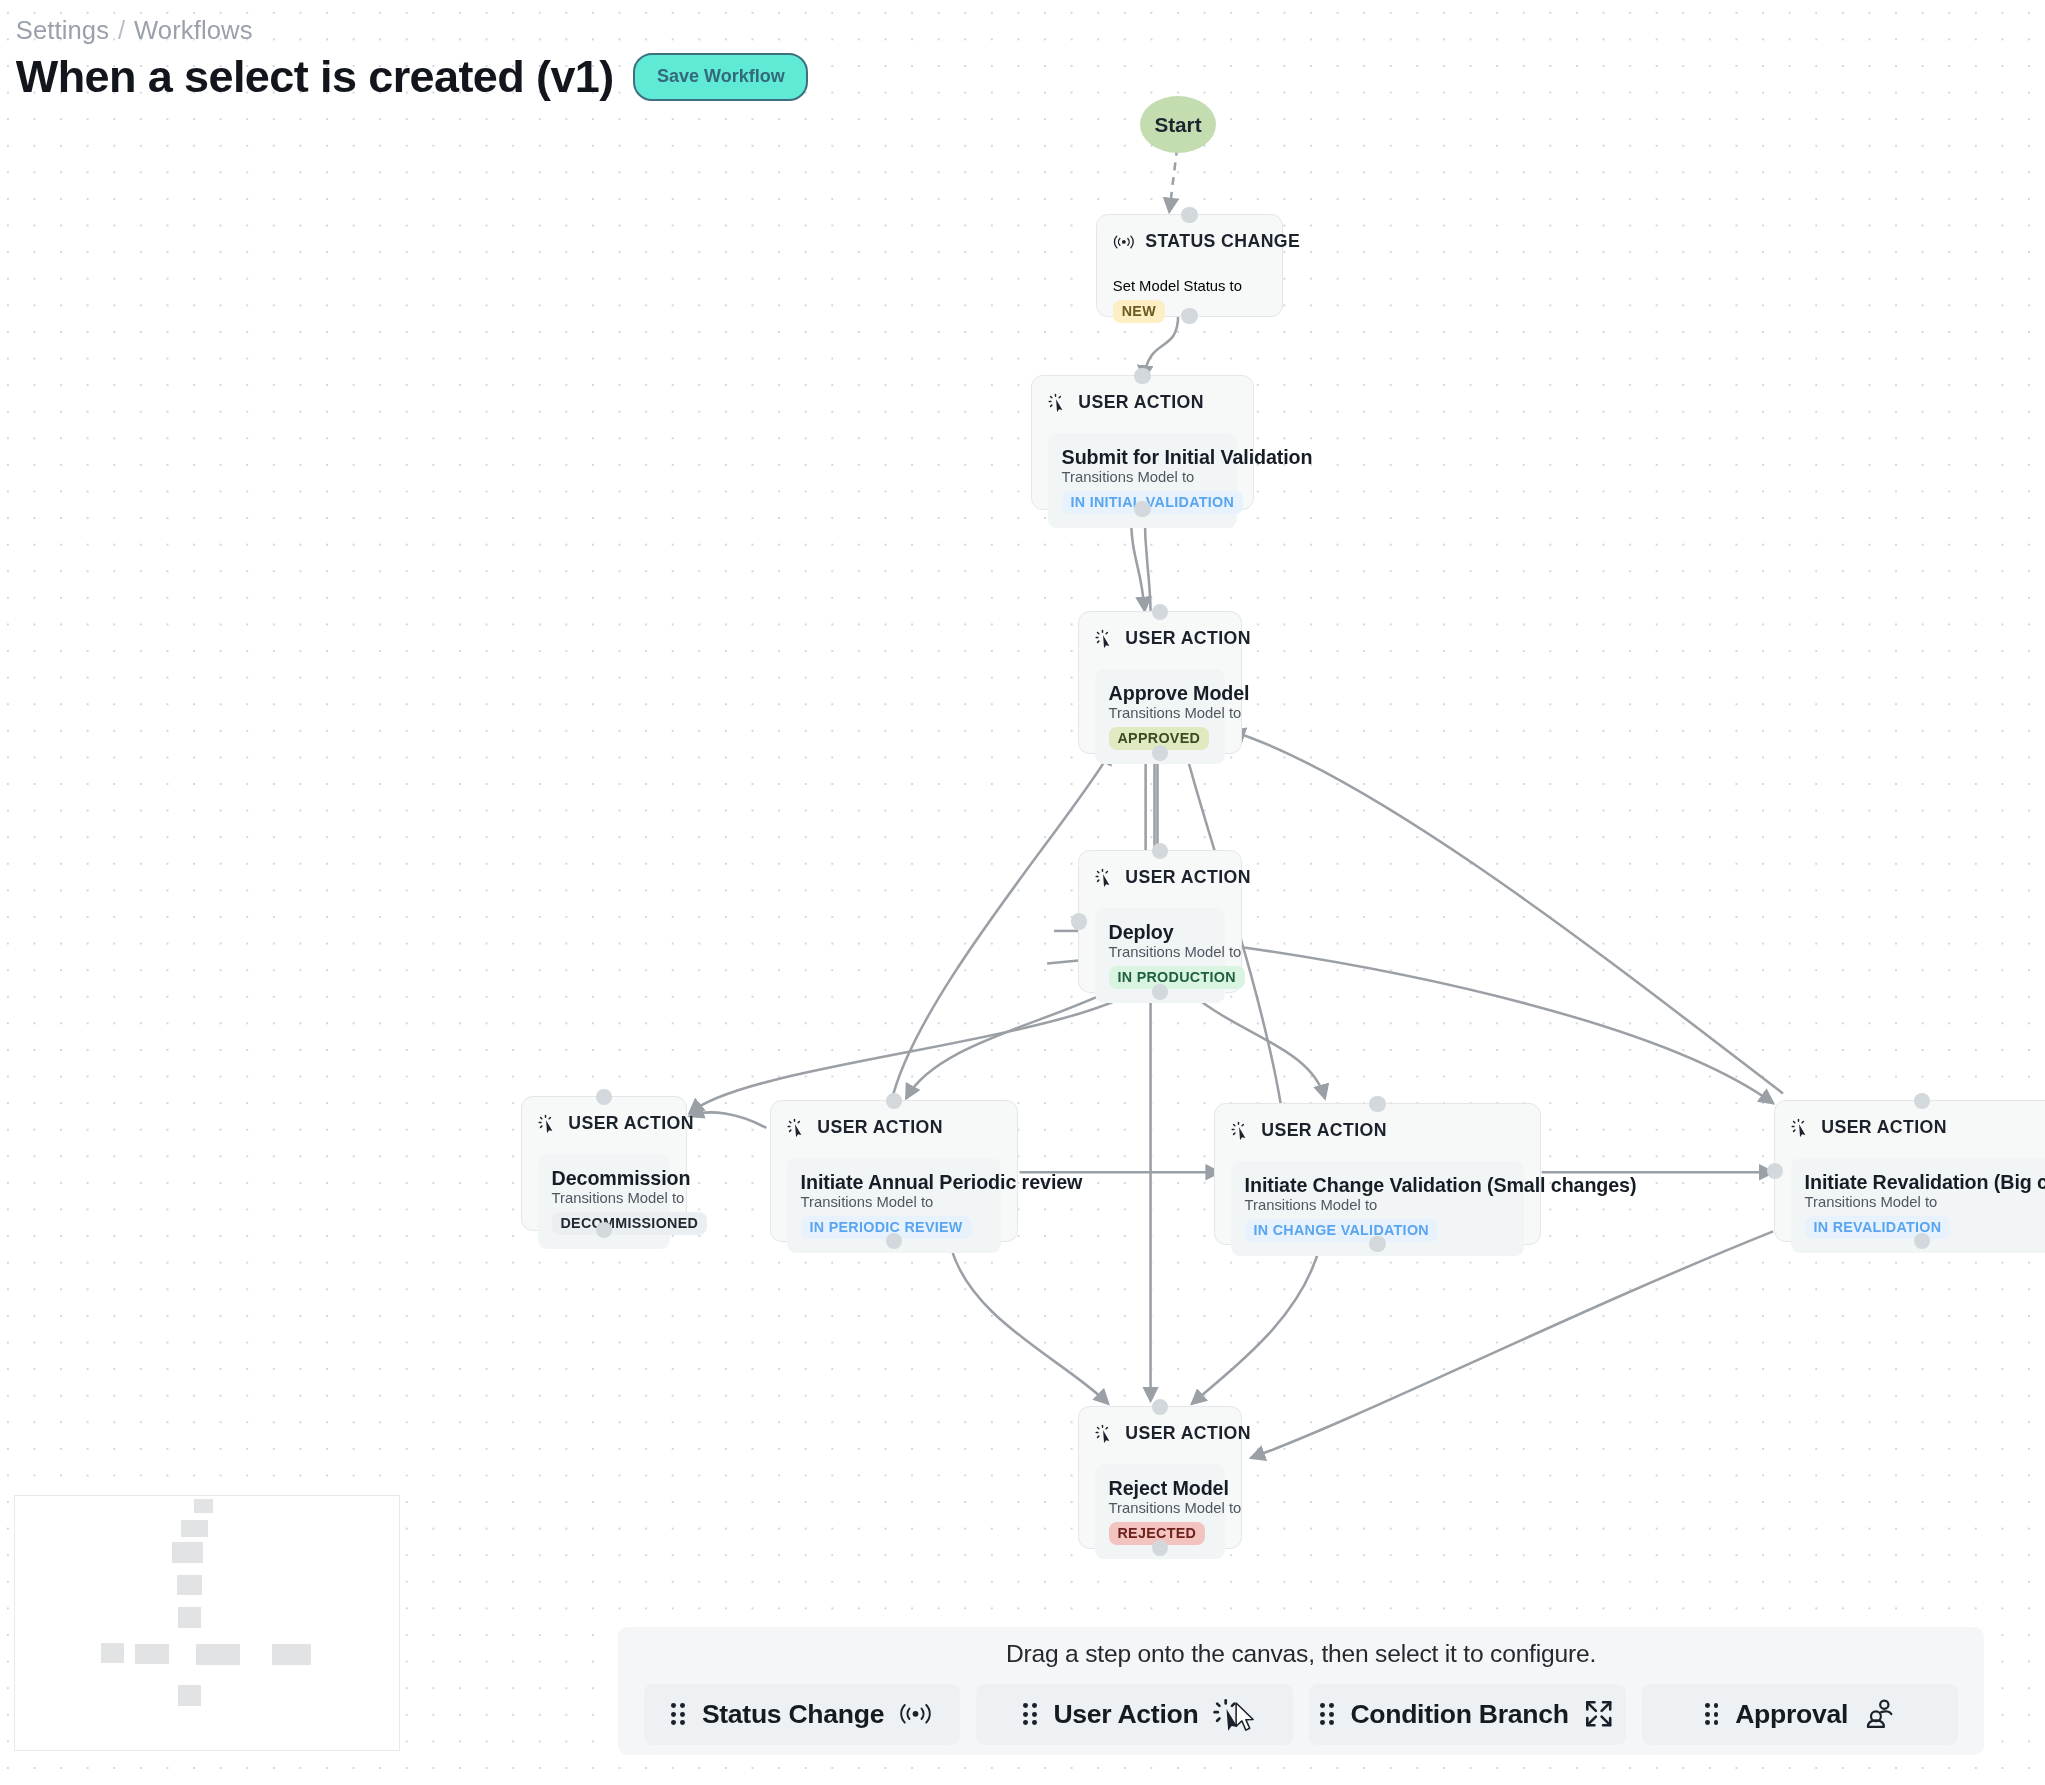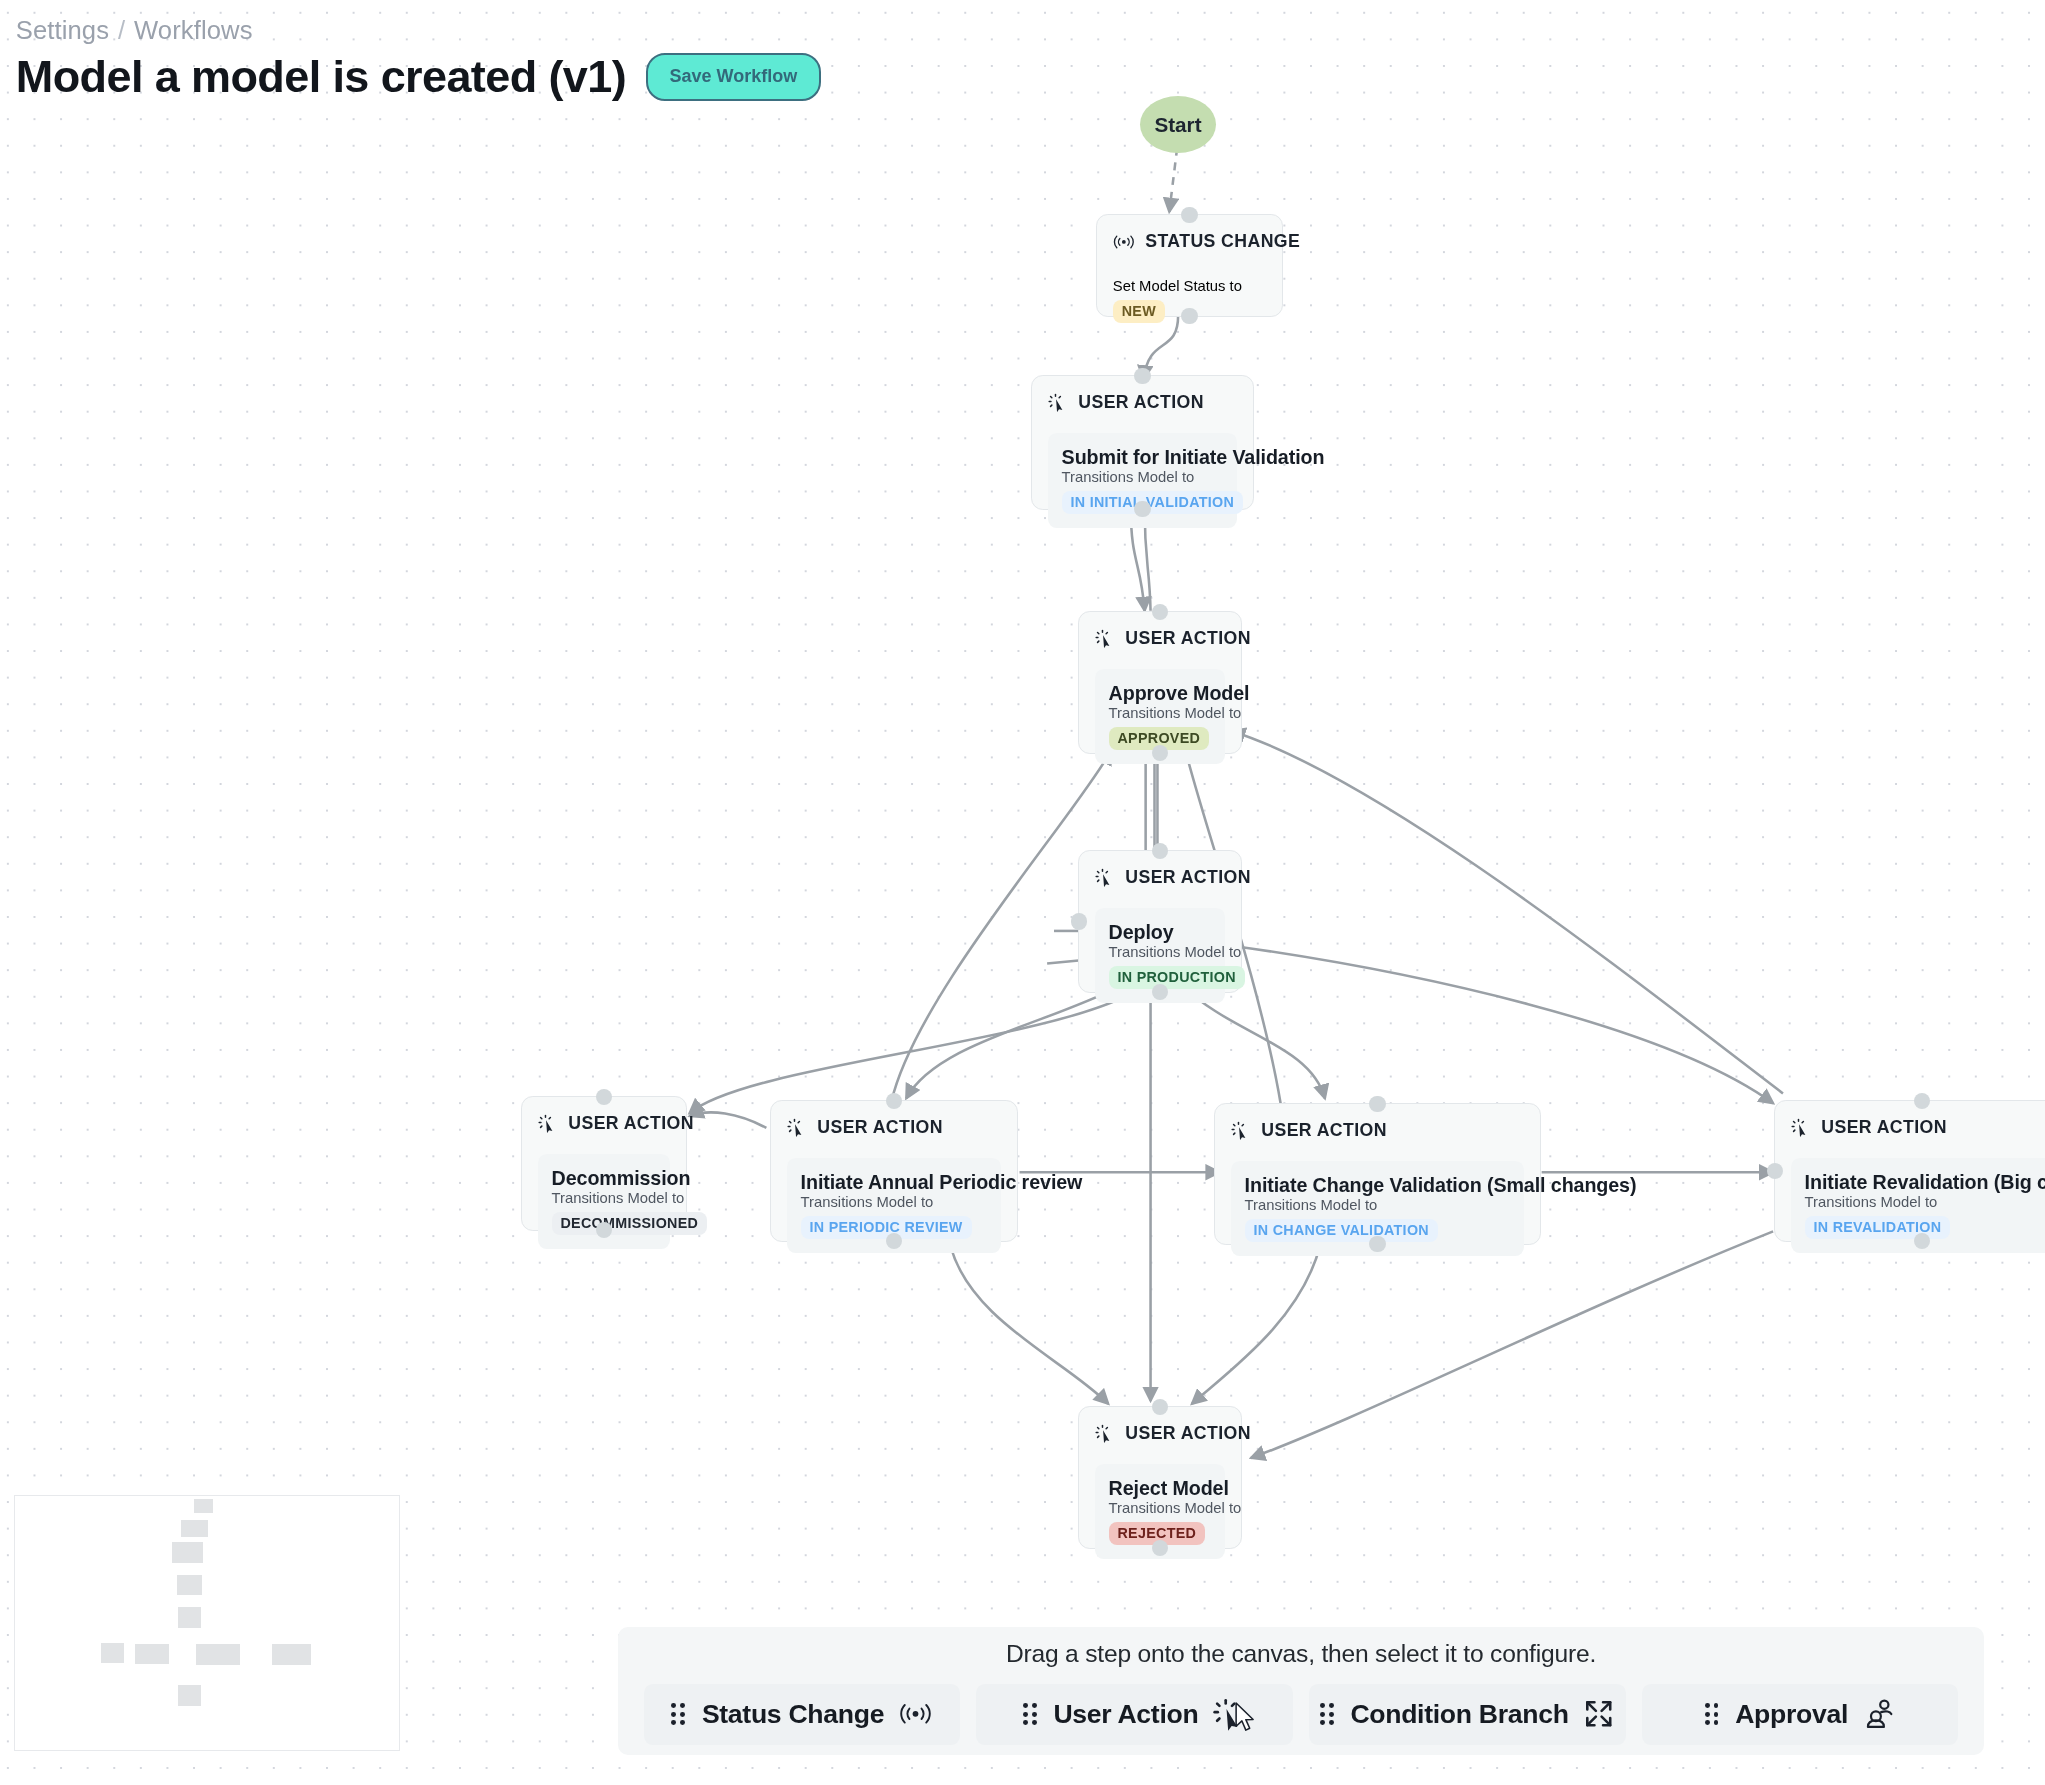--- a/index.html
+++ b/index.html
@@ -309,21 +309,21 @@
     <path d="M1095,945 L1070,945"></path>
     <path d="M1095,975 L1063,978"></path>
   </g>
 </svg>
 
 <div id="header">
   <div class="breadcrumb">
     <span>Settings</span><span class="crumb-sep">/</span><span>Workflows</span>
   </div>
   <div class="title-row">
-    <div id="page-title">Model a model is created (v1)</div>
+    <div id="page-title">When a select is created (v1)</div>
     <button id="save-workflow">Save Workflow</button>
   </div>
 </div>
 
 <div id="start-node">
   <span>Start</span>
 </div>
 
 <div class="node status-change" style="left:1096px; top:214px; width:187px; height:103px;">
   <div class="handle top"></div>
@@ -358,21 +358,21 @@
           <path d="M2.6 3.6 L3.9 4.9"></path>
           <path d="M12.6 3.6 L11.3 4.9"></path>
           <path d="M1.2 8.6 L3.0 8.6"></path>
           <path d="M2.6 13.6 L3.9 12.3"></path>
         </g>
       </svg>
     </span>
     <span class="node-kind">USER ACTION</span>
   </div>
   <div class="node-body">
-    <div class="node-title">Submit for Initiate Validation</div>
+    <div class="node-title">Submit for Initial Validation</div>
     <div class="node-sub">Transitions Model to</div>
     <span class="badge blue">IN INITIAL VALIDATION</span>
   </div>
 </div>
 
 <div class="node" style="left:1078px; top:611px; width:164px; height:143px;">
   <div class="handle top"></div>
   <div class="handle bottom"></div>
   <div class="node-head">
     <span class="p-icon">

